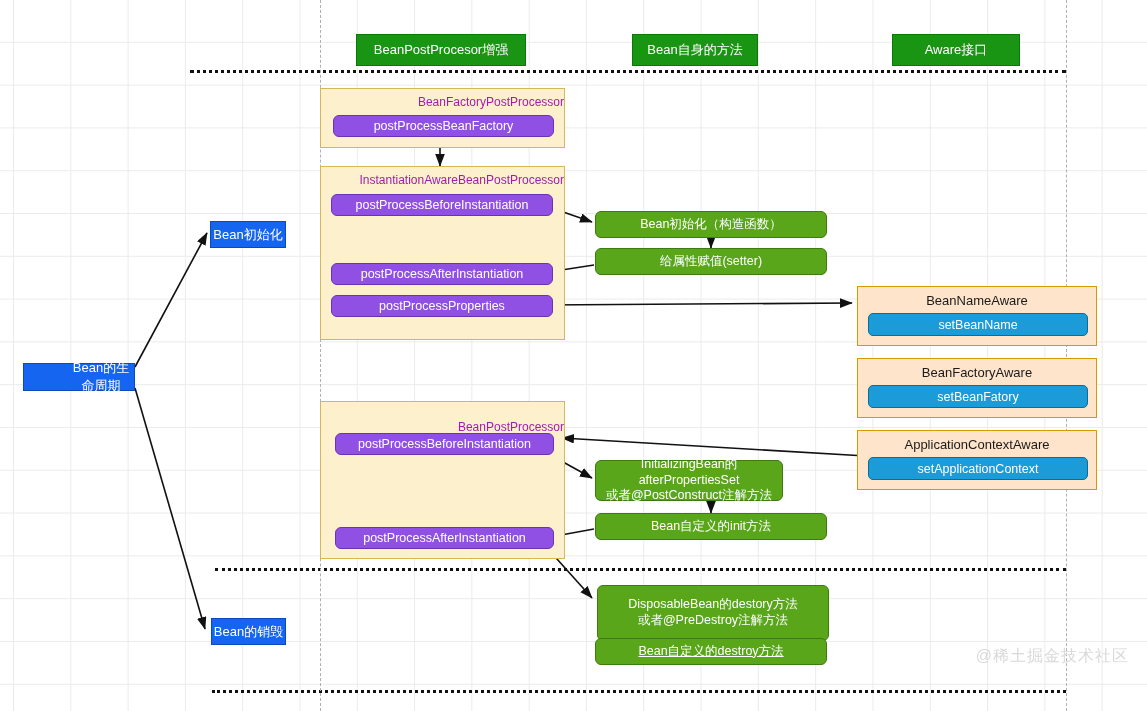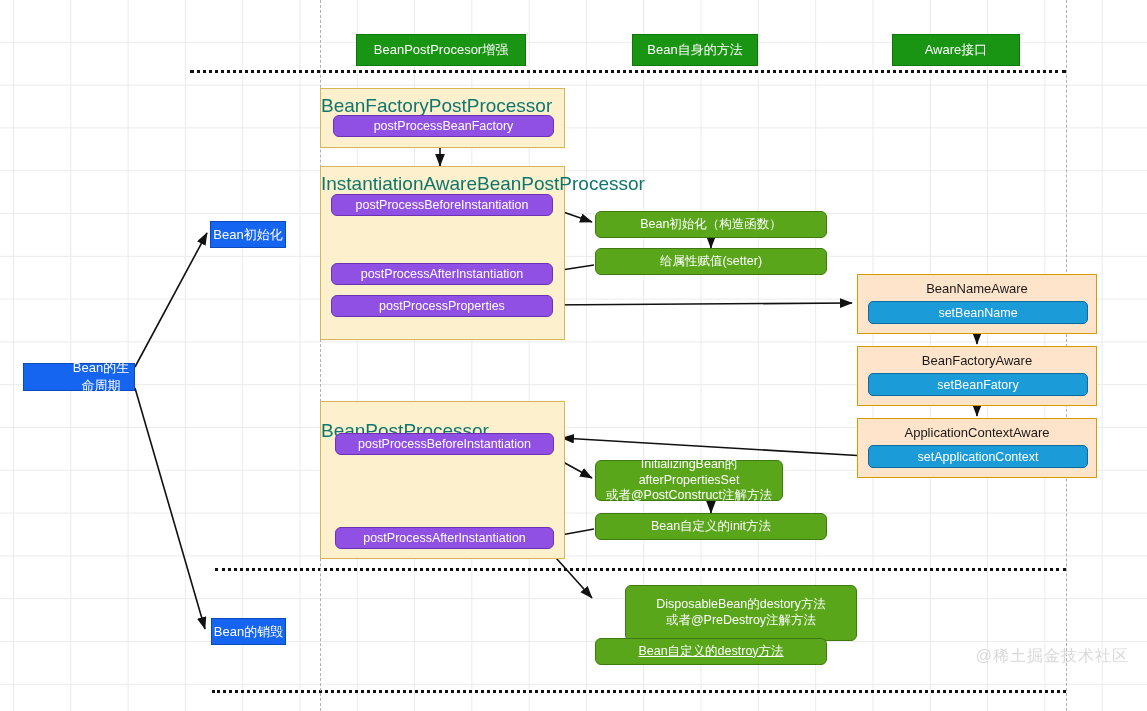--- a/index.html
+++ b/index.html
@@ -38,23 +38,23 @@
   }
 
   .group{
     background:#fdf0cd;
     border:1px solid #d6b656;
     display:block;
   }
   .group > .group-title{
     position:absolute;
     left:0;right:0;
-    text-align:left;
-    color:#0f766e;
-    font-size:19px;
+    text-align:right;
+    color:#a21caf;
+    font-size:12px;
     line-height:1.2;
   }
 
   .purple{
     position:absolute;
     box-sizing:border-box;
     background:#9150e4;
     border:1px solid #6c32b3;
     border-radius:6px;
     color:#ffffff;
@@ -69,20 +69,21 @@
     color:#ffffff;
     font-size:12.5px;
     line-height:1.25;
     flex-direction:column;
   }
 
   .awarebox{
     background:#fde4ca;
     border:1px solid #d79b00;
     display:block;
+    margin-top:12px;
   }
   .awarebox > .group-title{
     position:absolute;left:0;right:0;text-align:center;
     color:#1a1a1a;font-size:13px;
   }
   .cyan{
     position:absolute;box-sizing:border-box;
     background:#1b9bd8;
     border:1px solid #0e6c9a;
     border-radius:5px;
@@ -195,21 +196,21 @@
   <div class="node green" style="left:595px; top:211px; width:232px; height:27px;">
     <span>Bean初始化（构造函数）</span>
   </div>
   <div class="node green" style="left:595px; top:460px; width:188px; height:41px;">
     <span>InitializingBean的afterPropertiesSet</span>
     <span>或者@PostConstruct注解方法</span>
   </div>
   <div class="node green" style="left:595px; top:513px; width:232px; height:27px;">
     <span>Bean自定义的init方法</span>
   </div>
-  <div class="node green" style="left:625px; top:585px; width:232px; height:56px;">
+  <div class="node green" style="left:597px; top:585px; width:232px; height:56px;">
     <span>DisposableBean的destory方法</span>
     <span>或者@PreDestroy注解方法</span>
   </div>
   <div class="node green" style="left:595px; top:638px; width:232px; height:27px;text-decoration:underline;">
     <span>Bean自定义的destroy方法</span>
   </div>
 
   <div class="node awarebox" style="left:857px; top:274px; width:240px; height:60px;">
     <div class="group-title" style="top:6px;">BeanNameAware</div>
     <div class="cyan" style="left:10px; top:26px; width:220px; height:23px;">setBeanName</div>

